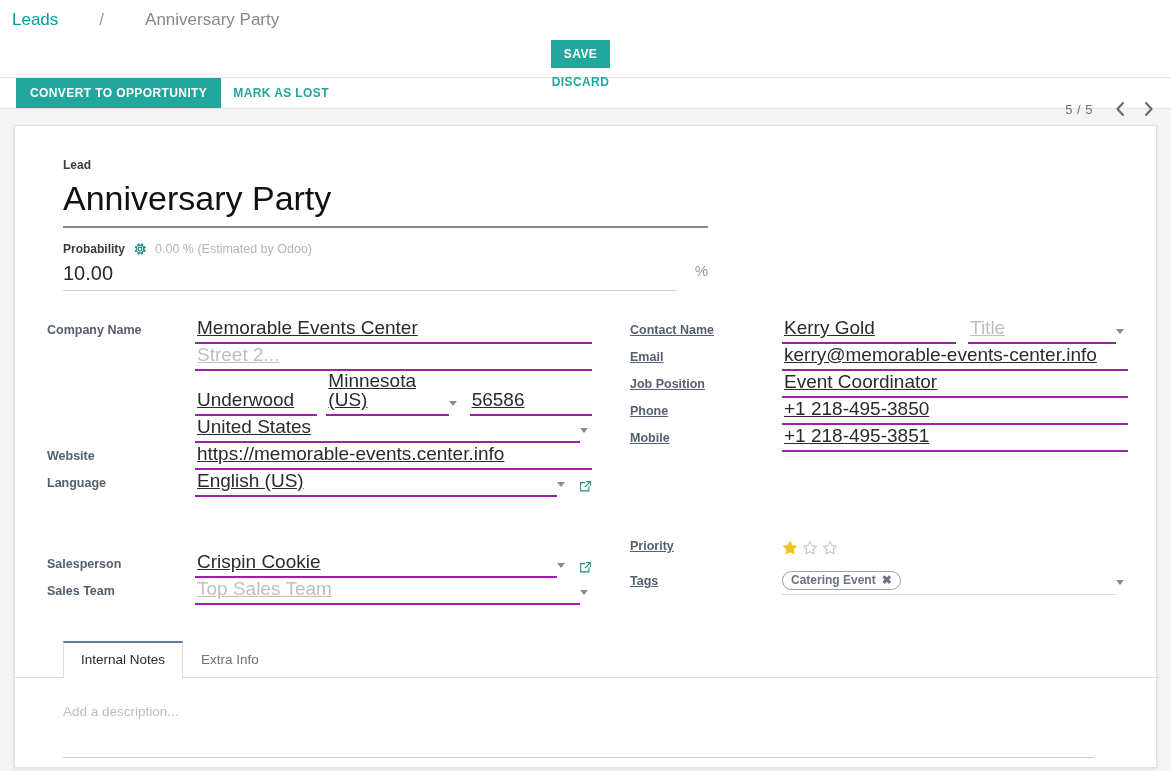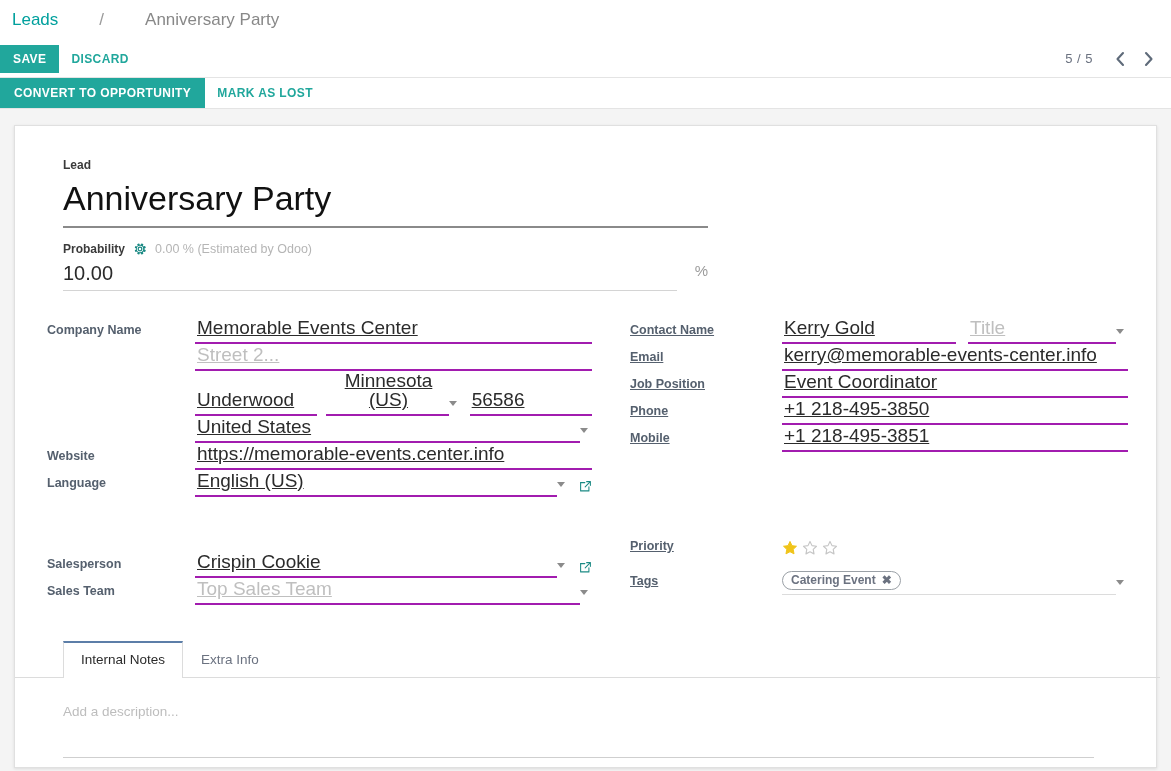--- a/index.html
+++ b/index.html
@@ -44,20 +44,21 @@
   
   .control-panel {
     height: 38px;
     background: #ffffff;
     display: flex;
     align-items: center;
     padding: 0 10px 0 0;
     box-sizing: border-box;
     border-bottom: 1px solid #e4e4e4;
     position: relative;
+    flex-direction: column;
   }
   .btn-save {
     background: #21A79C;
     color: #ffffff;
     font-size: 12px;
     font-weight: bold;
     letter-spacing: 0.4px;
     padding: 7px 13px;
     border: none;
     cursor: pointer;
@@ -109,21 +110,21 @@
   .btn-convert {
     background: #21A79C;
     color: #ffffff;
     font-size: 12px;
     font-weight: bold;
     letter-spacing: 0.4px;
     border: none;
     padding: 8px 14px;
     cursor: pointer;
     line-height: 14px;
-    margin-left: 0;
+    margin-left: 16px;
   }
   .btn-lost {
     color: #21A79C;
     font-size: 12px;
     font-weight: bold;
     letter-spacing: 0.4px;
     background: transparent;
     border: none;
     padding: 8px 12px;
     cursor: pointer;
@@ -251,21 +252,21 @@
   }
   .ext-link {
     color: #1b8a84;
     margin: 0 0 4px 10px;
     cursor: pointer;
     display: inline-flex;
     flex-shrink: 0;
   }
 
   .addr-city { width: 140px; }
-  .addr-state { width: 112px; margin-left: 9px; text-align: center; }
+  .addr-state { width: 112px; margin-left: 9px; }
   .addr-zip { width: 118px; margin-left: 9px; }
 
   .spacer-row { height: 27px; }
 
   
   .stars {
     display: flex;
     gap: 4px;
     padding-bottom: 4px;
     align-items: center;

